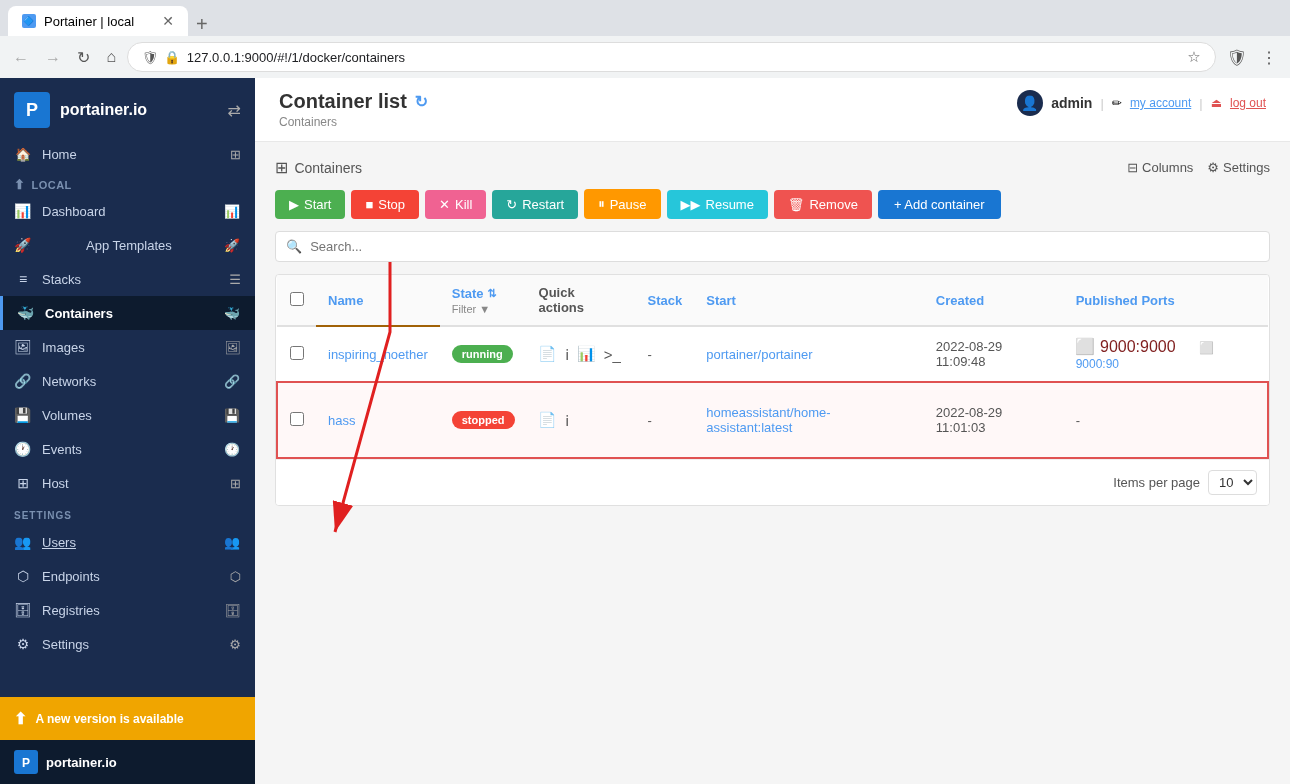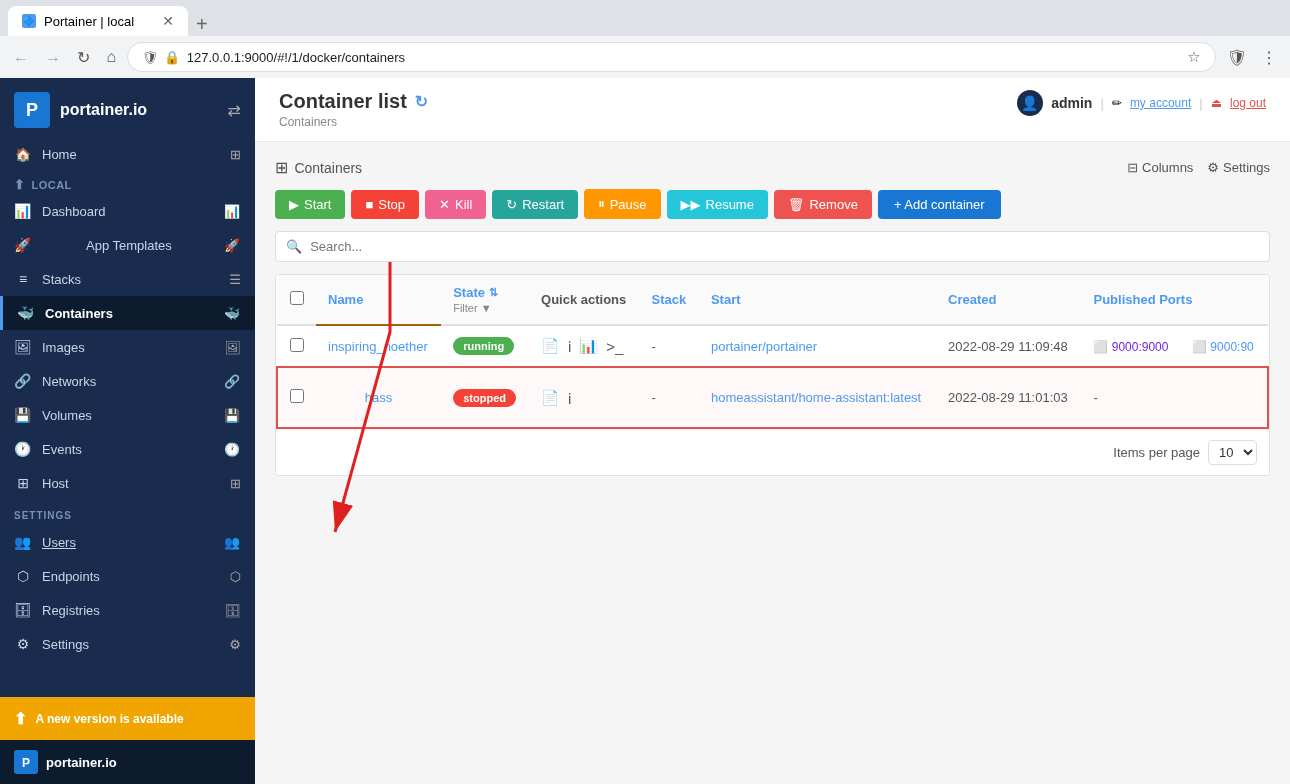--- a/index.html
+++ b/index.html
@@ -302,30 +302,30 @@
                   <span style="color:#555;cursor:pointer;font-size:15px;" title="Stats">📊</span>
                   <span style="color:#555;cursor:pointer;font-size:15px;" title="Console">&gt;_</span>
                 </div>
               </td>
               <td style="padding:10px 12px;vertical-align:middle;color:#555;">-</td>
               <td style="padding:10px 12px;vertical-align:middle;">
                 <a style="color:#4e9af1;text-decoration:none;cursor:pointer;font-size:13px;">portainer/portainer</a>
               </td>
               <td style="padding:10px 12px;vertical-align:middle;color:#555;font-size:13px;">2022-08-29 11:09:48</td>
               <td style="padding:10px 12px;vertical-align:middle;">
-                <a style="color:#6d28d9;font-size:12px;cursor:pointer;margin-right:20px;">⬜ 9000:9000</a>
+                <a style="color:#7f1d1d;font-size:16px;cursor:pointer;margin-right:20px;">⬜ 9000:9000</a>
                 <a style="color:#4e9af1;font-size:12px;cursor:pointer;">⬜ 9000:90</a>
               </td>
             </tr>
 
             <tr style="border:2px solid #e05252;background:#fff8f8;">
               <td style="padding:10px 12px;text-align:center;vertical-align:middle;">
                 <input type="checkbox" style="">
               </td>
-              <td style="padding:10px 12px;vertical-align:middle;text-align:center;">
+              <td style="padding:10px 12px;vertical-align:middle;">
                 <a style="color:#4e9af1;text-decoration:none;cursor:pointer;font-size:13px;">hass</a>
               </td>
               <td style="padding:10px 12px;vertical-align:middle;">
                 <span style="display:inline-block;padding:3px 10px;border-radius:12px;font-size:11px;font-weight:600;color:#fff;background:#f44336;">stopped</span>
               </td>
               <td style="padding:10px 12px;vertical-align:middle;">
                 <div style="display:flex;align-items:center;gap:8px;">
                   <span style="color:#555;cursor:pointer;font-size:15px;" title="Logs">📄</span>
                   <span style="color:#555;cursor:pointer;font-size:15px;" title="Inspect">ℹ</span>
                 </div>

